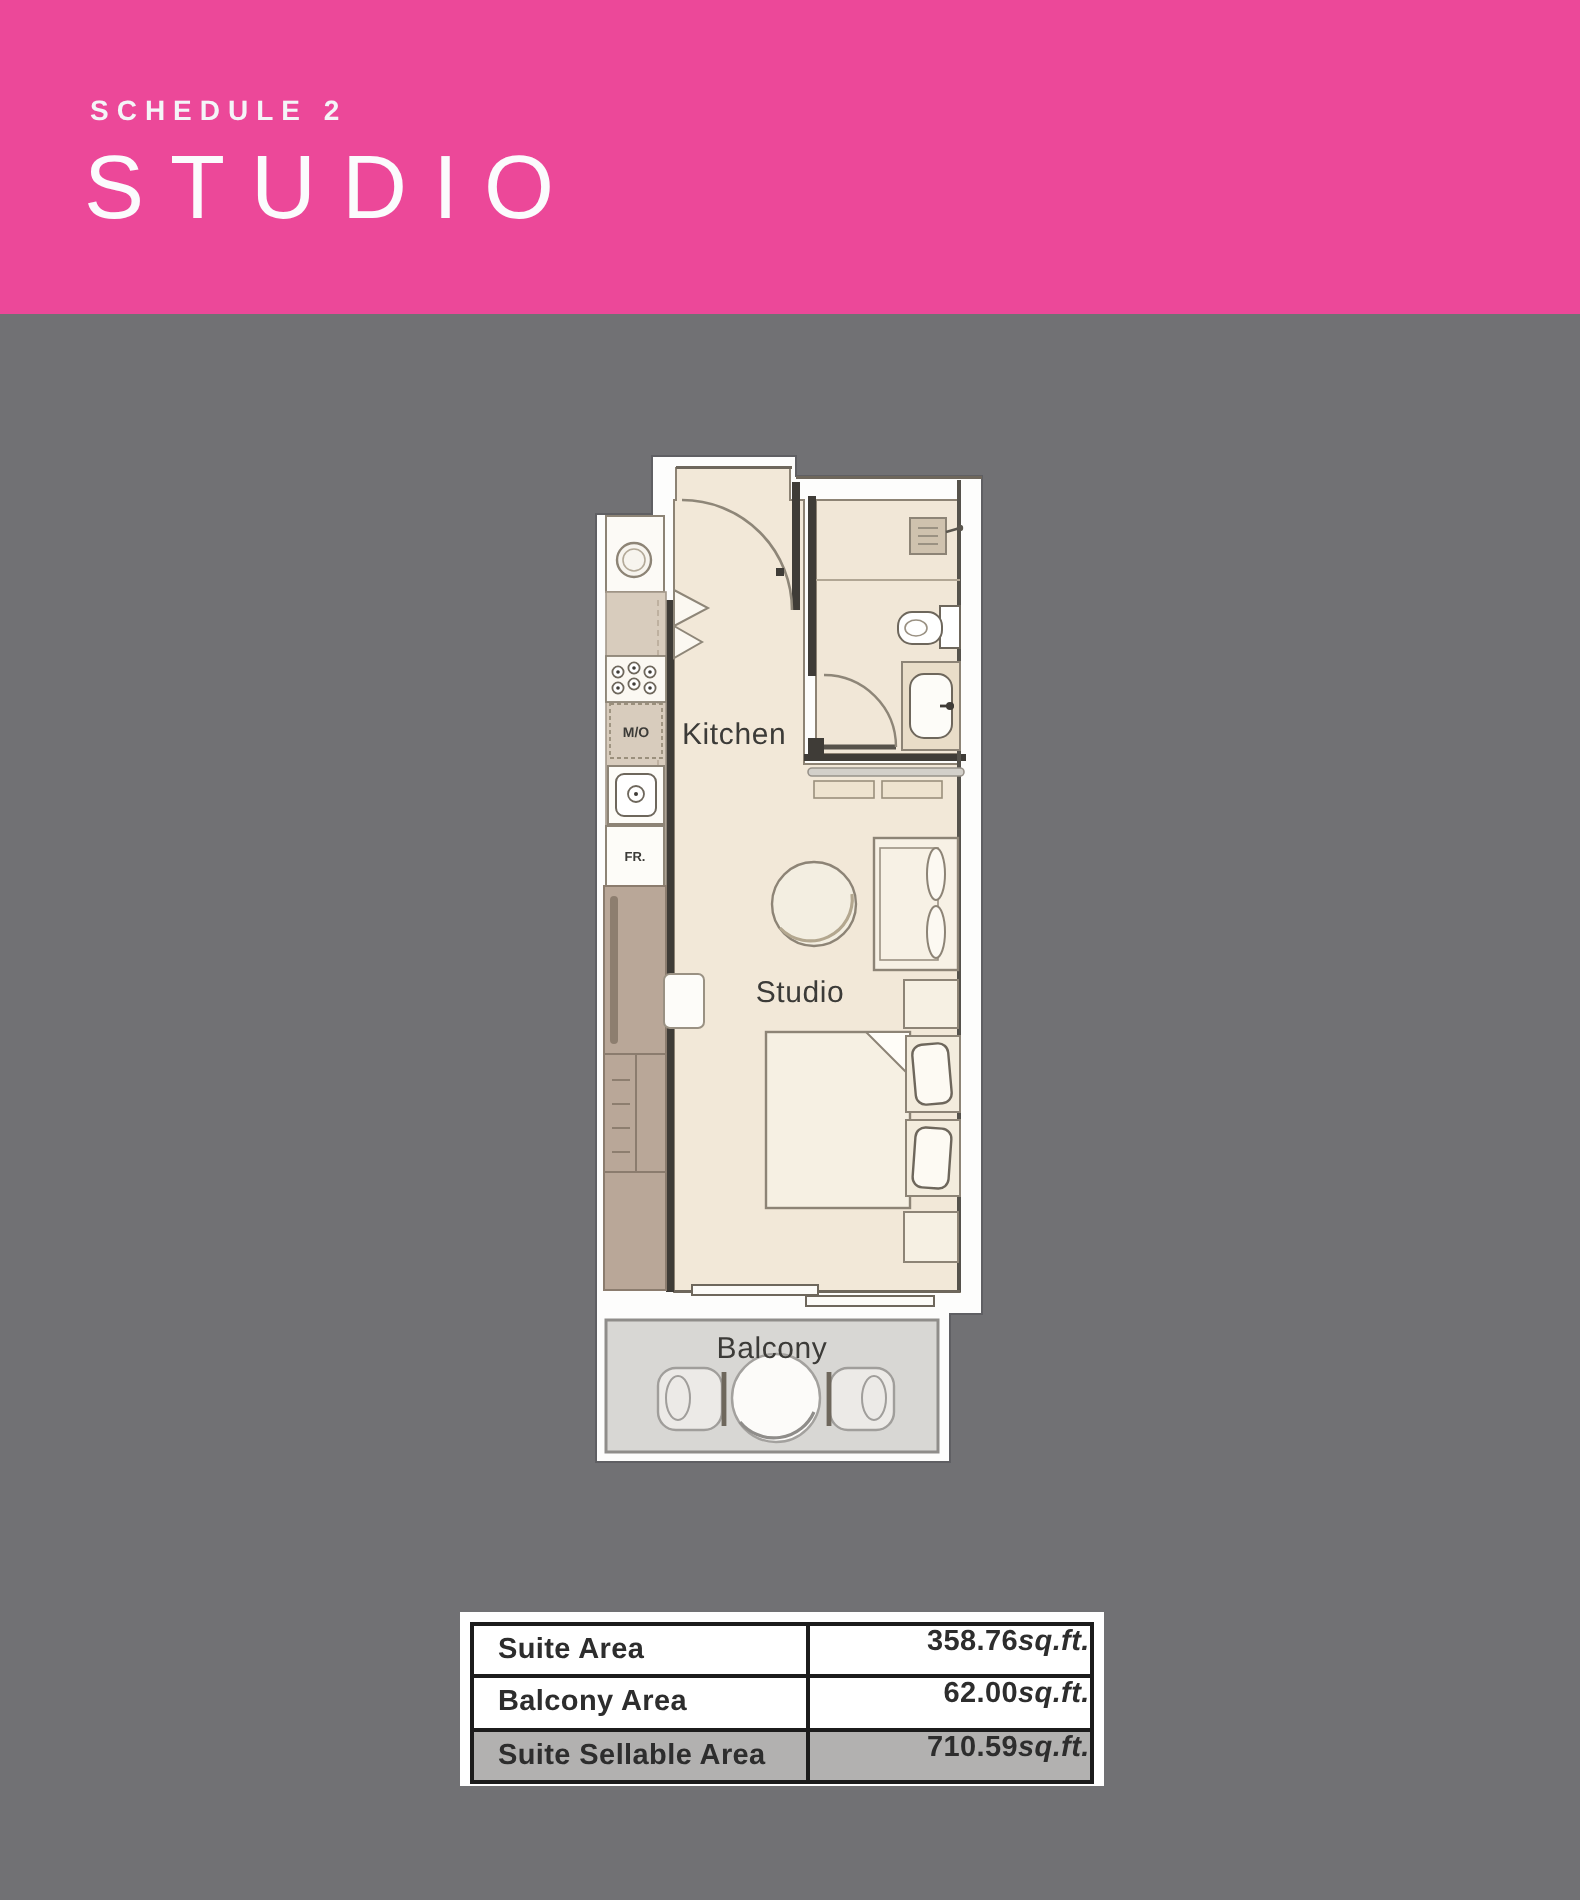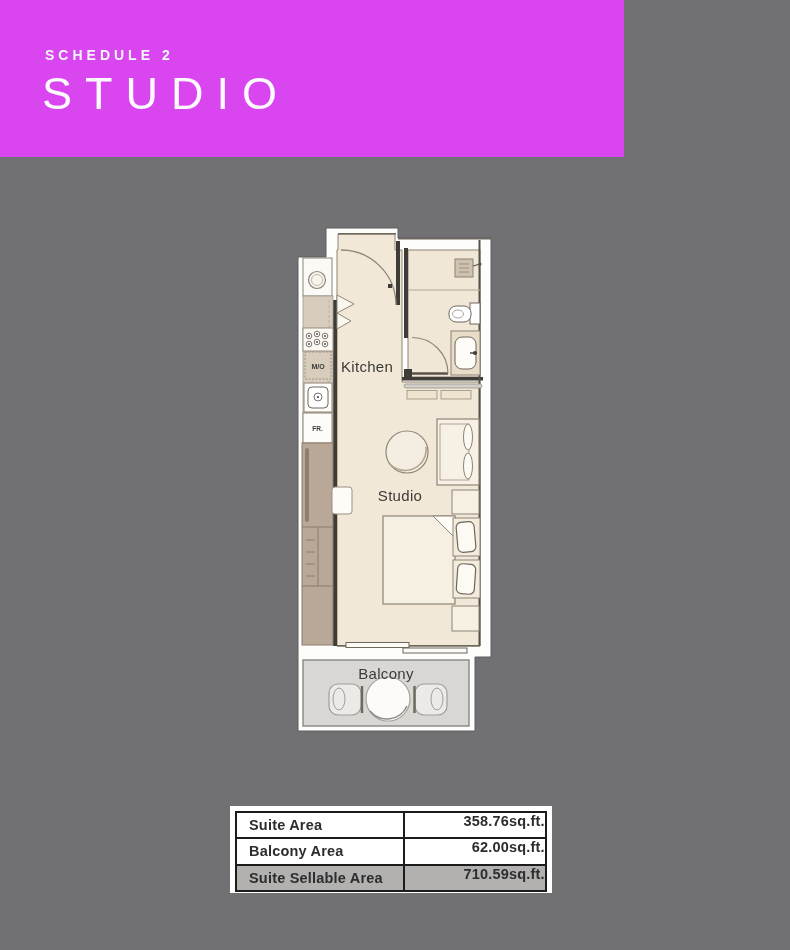--- a/index.html
+++ b/index.html
@@ -6,22 +6,22 @@
   body {
     width:790px; height:950px;
     background:#717174;
     font-family:"Liberation Sans", sans-serif;
     position:relative; overflow:hidden;
   }
   .page { position:absolute; left:0; top:0; width:790px; height:950px; background:#717174; }
 
   
   .header {
-    position:absolute; left:0; top:0; width:624px; height:157px;
-    background:#d946ef;
+    position:absolute; left:0; top:0; width:790px; height:157px;
+    background:#ec4899;
   }
   .schedule {
     position:absolute; left:45px; top:47px;
     color:#f4f5f8; font-size:14px; font-weight:bold; letter-spacing:4px;
   }
   .title {
     position:absolute; left:42px; top:68px;
     color:#fbfbfd; font-size:45px; font-weight:400; letter-spacing:13px;
   }
 
@@ -46,21 +46,21 @@
     font-size:14.5px; font-weight:bold; color:#2d2d2d; letter-spacing:.2px;
   }
   .trow:first-child { border-top:none; }
   .trow.total { background:#b2b1b0; }
   .cell-label {
     width:168px; border-right:2px solid #1c1c1c;
     display:flex; align-items:center; padding-left:12px; box-sizing:border-box;
   }
   .cell-value { flex:1; display:flex; }
   .value-num { flex:1; text-align:right; }
-  .value-unit { width:36px; text-align:right; padding-right:8px; box-sizing:border-box; }
+  .value-unit { width:36px; text-align:right; padding-right:8px; box-sizing:border-box;font-style:italic; }
 </style>
 </head>
 <body>
 
 <div class="page">
 
   <div class="header">
     <div class="schedule">SCHEDULE 2</div>
     <div class="title">STUDIO</div>
   </div>

